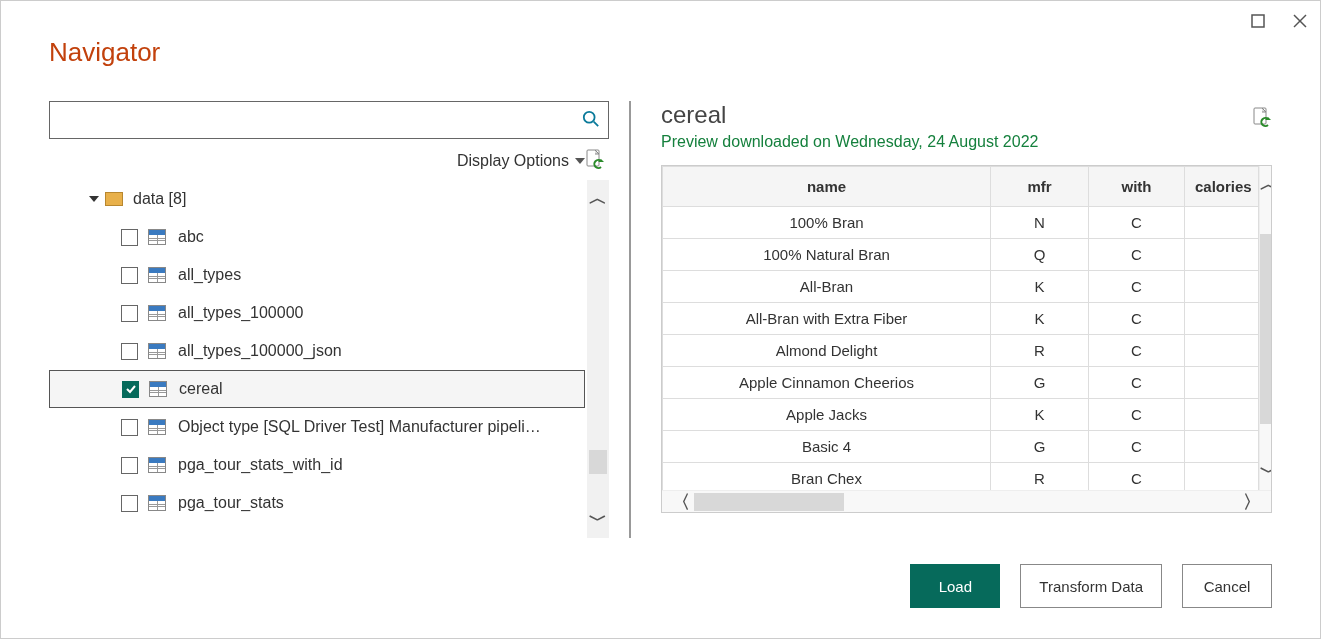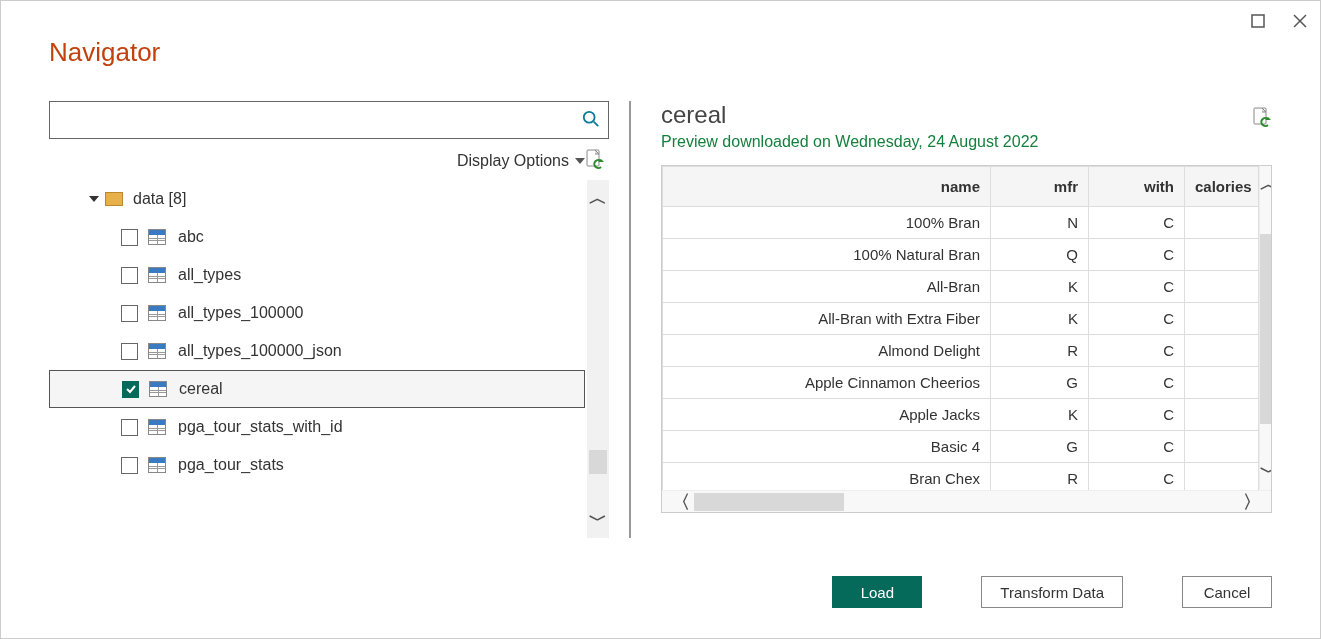--- a/index.html
+++ b/index.html
@@ -193,21 +193,21 @@
   }
   .data-table {
     border-collapse:collapse;
     width:100%;
     table-layout:fixed;
     font-size:15px;
   }
   .data-table th, .data-table td {
     border:1px solid #ddd;
     padding:7px 10px;
-    text-align:right;
+    text-align:center;
     height:31px;
     white-space:nowrap;
     overflow:hidden;
   }
   .data-table th {
     background:#f5f5f5;
     font-weight:600;
     height:40px;
   }
   .data-table col.c-name { width:328px; }
@@ -235,28 +235,27 @@
     font-size:18px;font-weight:bold;color:#555;cursor:pointer;user-select:none;
   }
   .footer {
     position:absolute;
     right:48px; bottom:30px;
     display:flex;
     gap:20px;
   }
   .btn {
     min-width:90px;
-    height:32px;
+    height:44px;
     padding:0 18px;
     font-size:15px;
     display:flex;align-items:center;justify-content:center;
     cursor:pointer;
     background:#fff;
     border:1px solid #888;
-    margin-left:39px;
   }
   .btn.primary { background:#066a5b;color:#fff;border-color:#066a5b; }
 </style>
 </head>
 <body>
 
 <div class="titlebar">
   <div class="win-btn">
     <svg width="14" height="14" viewBox="0 0 14 14">
         <rect x="1" y="1" width="12" height="12" fill="none" stroke="#555" stroke-width="1.5"></rect>
@@ -331,20 +330,25 @@
             <span style="overflow:hidden;text-overflow:ellipsis;">all_types_100000_json</span>
           </div>
           <div class="tree-leaf selected">
             <span class="checkbox checked">
               <svg width="12" height="12" viewBox="0 0 12 12">
                 <polyline points="2,6 5,9 10,3" fill="none" stroke="#fff" stroke-width="2"></polyline>
               </svg>
             </span>
             <span class="table-icon"></span>
             <span style="overflow:hidden;text-overflow:ellipsis;">cereal</span>
+          </div>
+          <div class="tree-leaf">
+            <span class="checkbox"></span>
+            <span class="table-icon"></span>
+            <span style="overflow:hidden;text-overflow:ellipsis;">Object type [SQL Driver Test] Manufacturer pipeli…</span>
           </div>
           <div class="tree-leaf">
             <span class="checkbox"></span>
             <span class="table-icon"></span>
             <span style="overflow:hidden;text-overflow:ellipsis;">pga_tour_stats_with_id</span>
           </div>
           <div class="tree-leaf">
             <span class="checkbox"></span>
             <span class="table-icon"></span>
             <span style="overflow:hidden;text-overflow:ellipsis;">pga_tour_stats</span>

